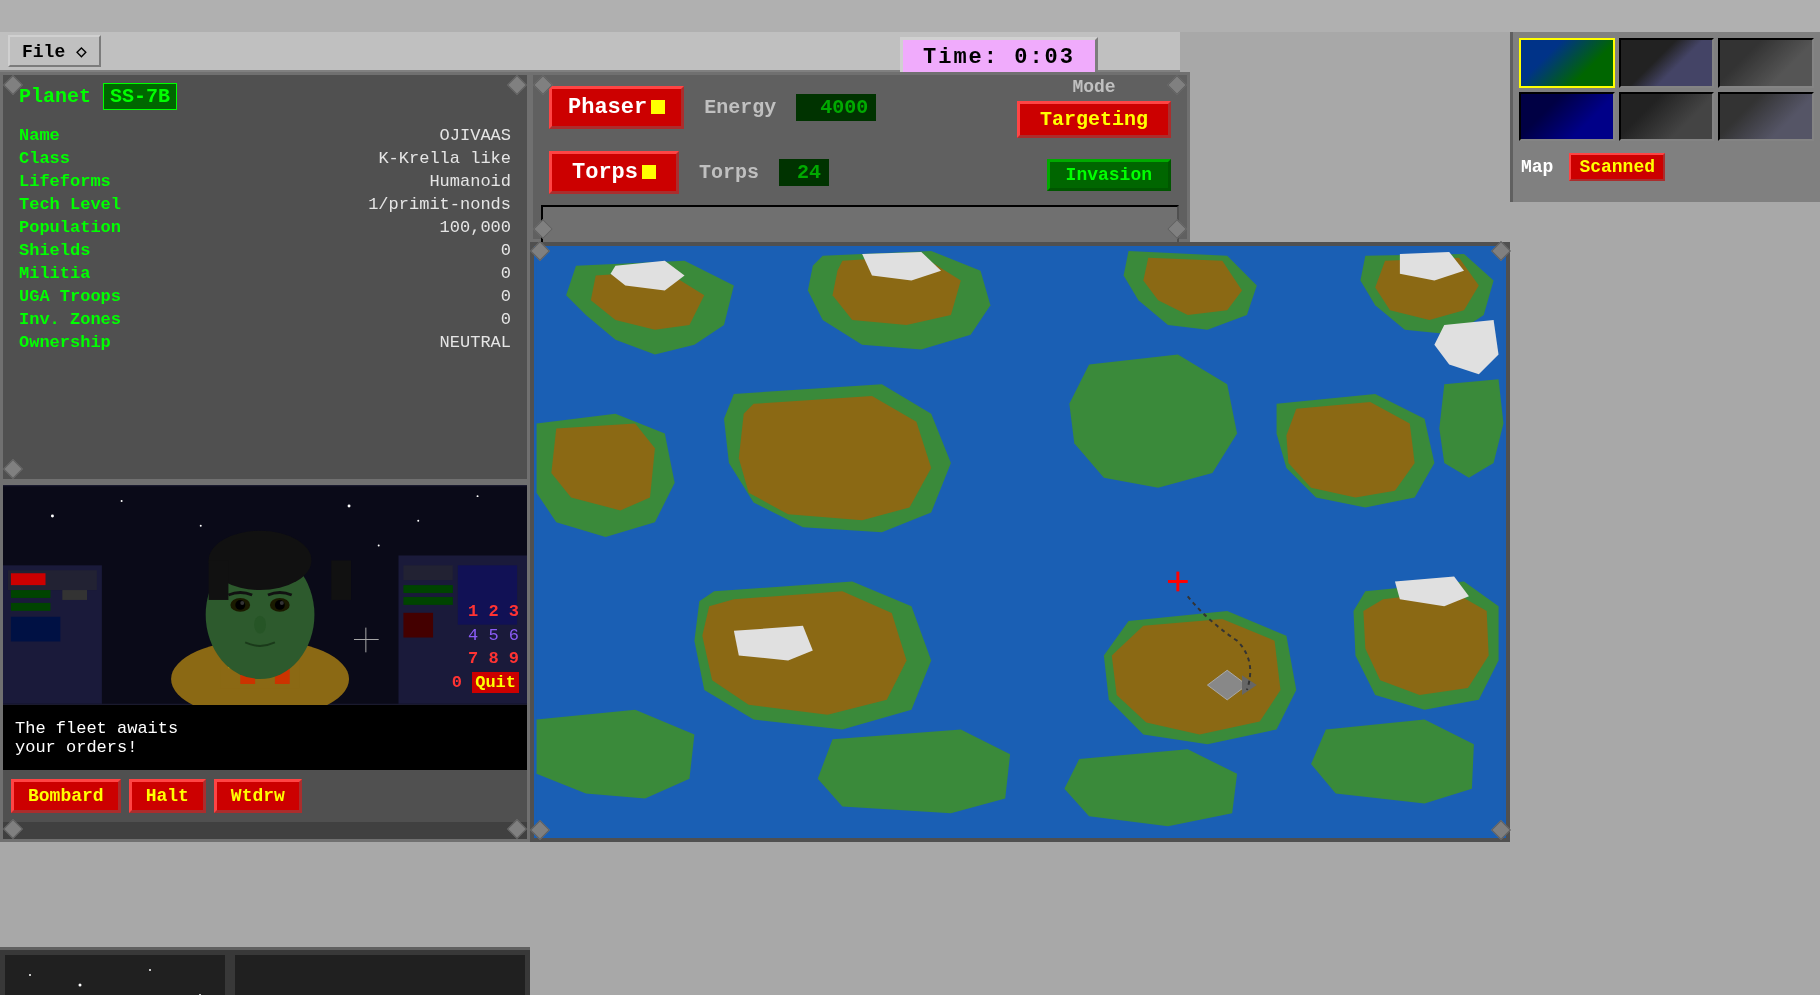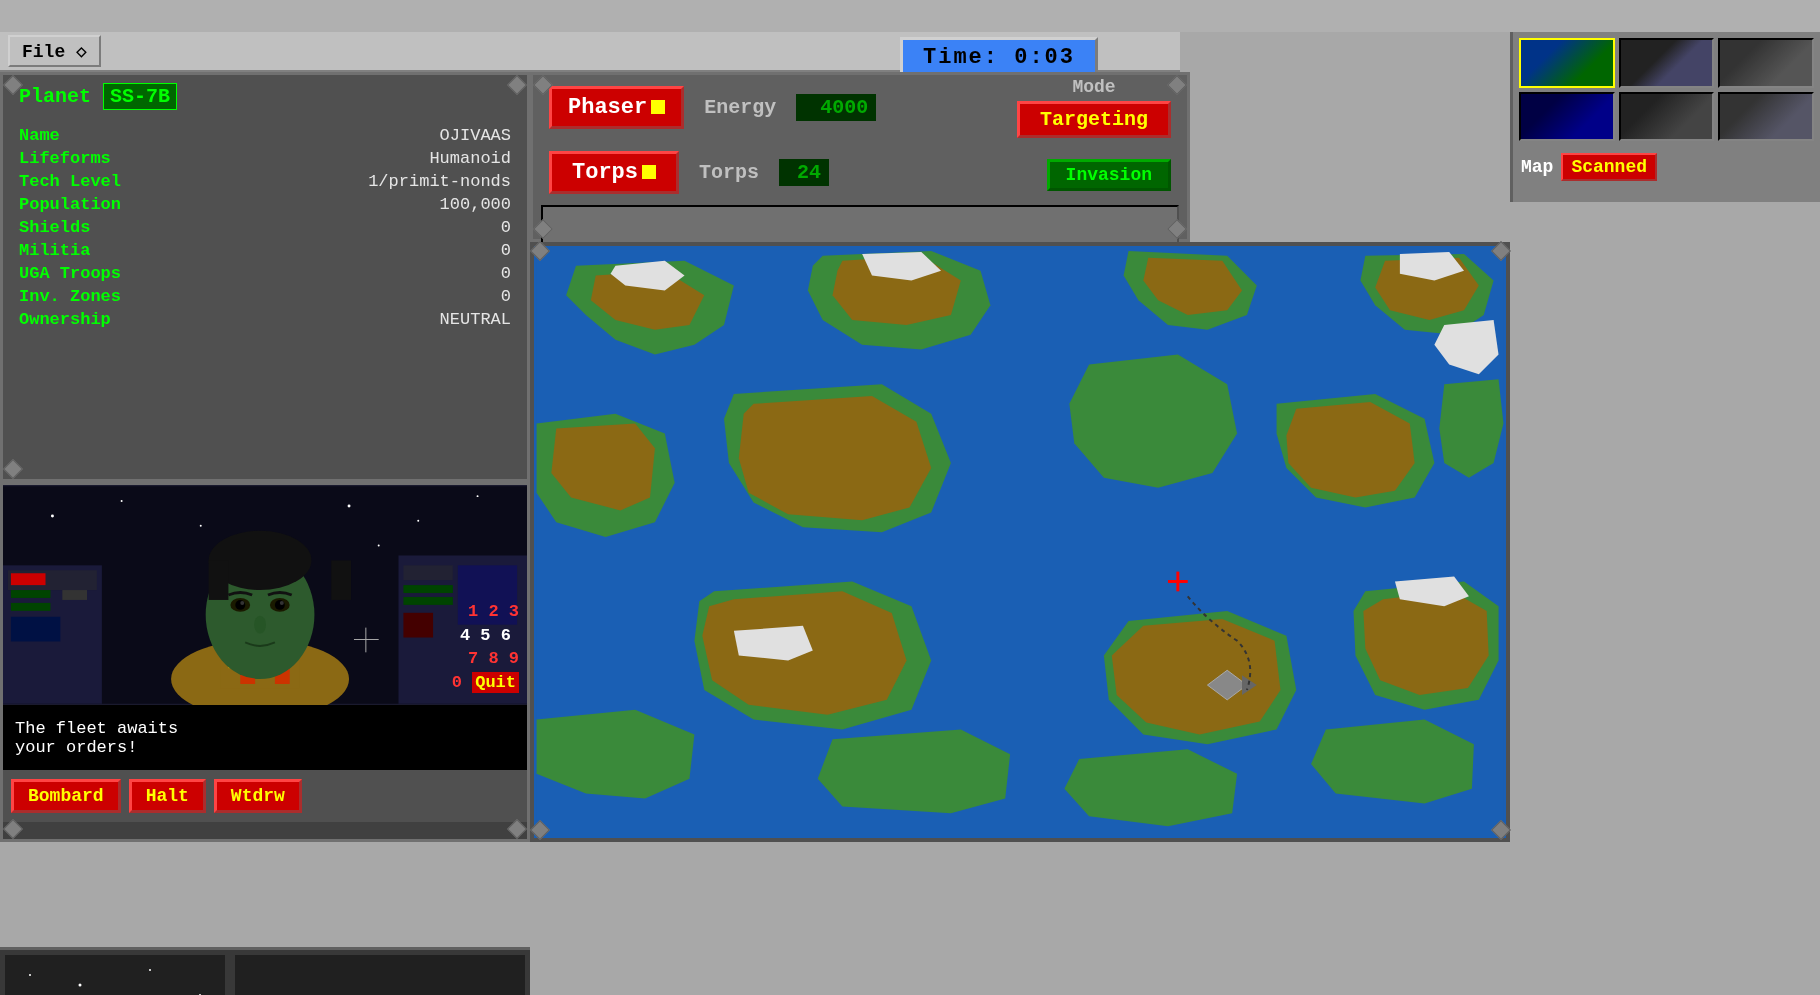--- a/index.html
+++ b/index.html
@@ -43,21 +43,21 @@
       font-weight: bold;
       color: #000;
       cursor: pointer;
     }
 
     
     .time-display {
       position: absolute;
       top: 5px;
       left: 900px;
-      background: #3b82f6;
+      background: #f0abfc;
       border: 3px outset #d0d0d0;
       padding: 5px 20px;
       font-size: 22px;
       font-weight: bold;
       color: #000;
       letter-spacing: 2px;
     }
 
     
     .top-right-panel {
@@ -88,21 +88,21 @@
 
     .mini-map-cell.active {
       border: 2px solid #ffff00;
     }
 
     
     .map-label-row {
       display: flex;
       align-items: center;
       padding: 4px 8px;
-      gap: 8px;
+      gap: 16px;
       height: 40px;
     }
 
     .map-label-text {
       color: #ffffff;
       font-size: 18px;
       font-weight: bold;
     }
 
     .scanned-badge {
@@ -431,20 +431,24 @@
     <div class="planet-header">
       <span class="planet-label">Planet</span>
       <span class="planet-id">SS-7B</span>
     </div>
     <div class="planet-info-table" id="planet-rows">
     <div class="planet-row">
           <span class="planet-row-label">Name</span>
           <span class="planet-row-value right-align">OJIVAAS</span>
         </div>
         <div class="planet-row">
+          <span class="planet-row-label">Class</span>
+          <span class="planet-row-value right-align">K-Krella like</span>
+        </div>
+        <div class="planet-row">
           <span class="planet-row-label">Lifeforms</span>
           <span class="planet-row-value right-align">Humanoid</span>
         </div>
         <div class="planet-row">
           <span class="planet-row-label">Tech Level</span>
           <span class="planet-row-value right-align">1/primit-nonds</span>
         </div>
         <div class="planet-row">
           <span class="planet-row-label">Population</span>
           <span class="planet-row-value right-align">100,000</span>
@@ -538,21 +542,21 @@
         <line x1="367" y1="143" x2="367" y2="168" stroke="#aaa" stroke-width="1"></line>
       </svg>
     </div>
 
     <div class="message-area" style="position:relative;">
       <span style="white-space:pre-line;">The fleet awaits
 your orders!</span>
 
       <div class="number-grid">
         <div style="color:#ff3333;font-weight:bold;">1 2 3</div>
-        <div style="color:#ffffff;font-weight:bold;text-align:center;">4 5 6</div>
+        <div style="color:#8b5cf6;font-weight:normal;">4 5 6</div>
         <div style="color:#ff3333;font-weight:bold;">7 8 9</div>
         <div style="color:#ff3333;font-weight:bold;">
           <span style="color:#ff3333;">0 </span><span style="background:#cc0000;color:#ffff00;padding:1px 3px;">Quit</span>
         </div>
       </div>
     </div>
 
     <div class="action-buttons">
       <button class="action-btn">Bombard</button>
       <button class="action-btn">Halt</button>

